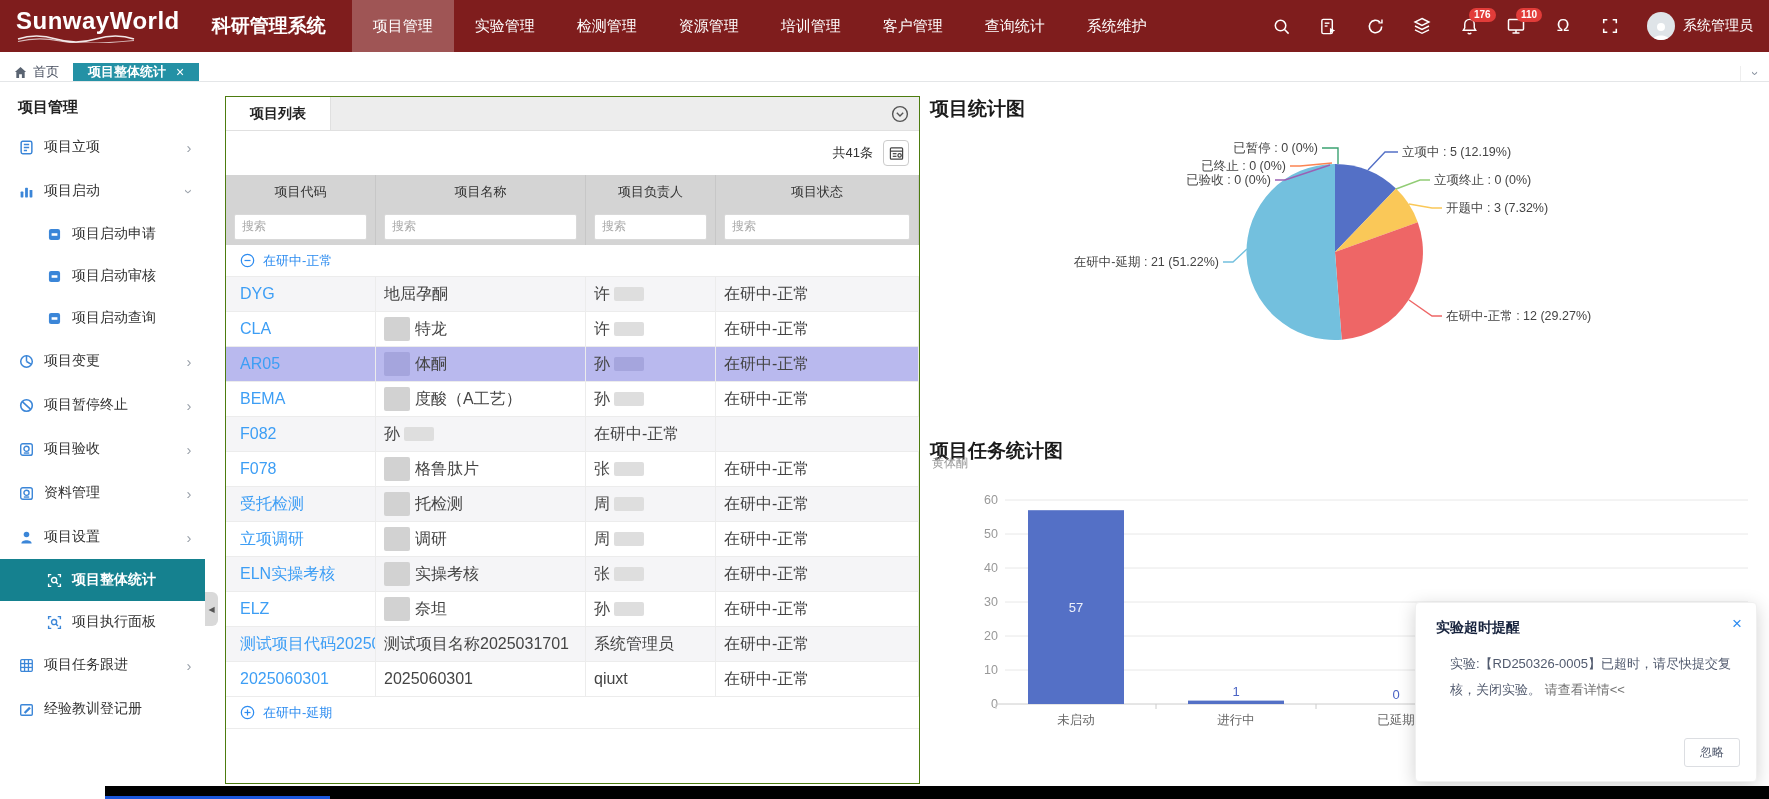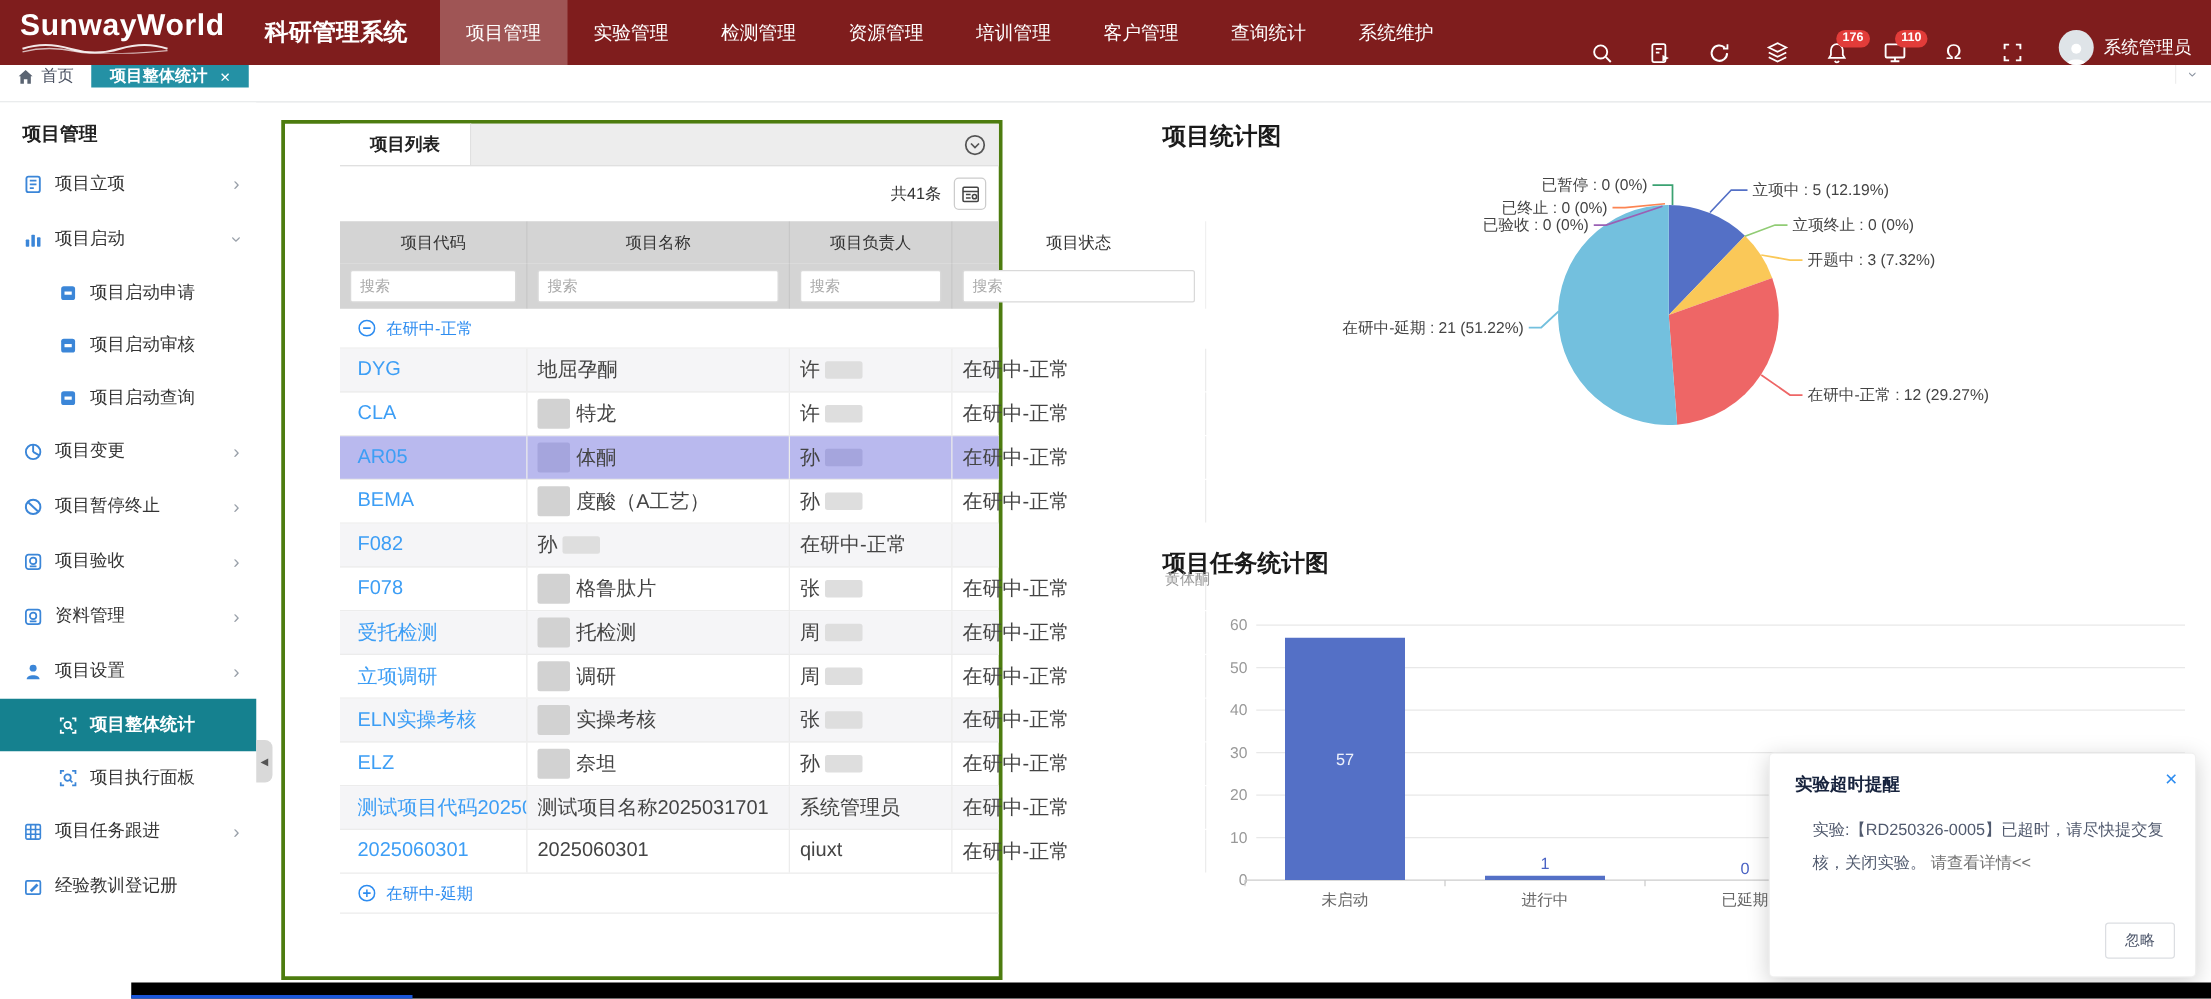--- a/index.html
+++ b/index.html
@@ -11,31 +11,31 @@
   .navbar { position:absolute; left:0; top:0; width:100%; height:52px; background:#7f1d1d;
     display:flex; align-items:stretch; color:#fff; }
   .brand { display:flex; flex-direction:column; justify-content:center; padding:0 14px 0 16px; }
   .brand-text { font-size:24px; font-weight:bold; letter-spacing:.5px; line-height:1; }
   .brand svg { margin-top:2px; }
   .sys-title { font-size:19px; font-weight:bold; display:flex; align-items:center; padding:0 26px 0 18px; }
   .nav-items { display:flex; align-items:stretch; }
   .nav-item { display:flex; align-items:center; padding:0 21px; font-size:15px; cursor:pointer; white-space:nowrap; }
   .nav-item.active { background:rgba(255,255,255,.25); }
   .nav-spacer { flex:1; }
-  .nav-right { display:flex; align-items:flex-end; gap:27px; padding-right:16px; }
+  .nav-right { display:flex; align-items:center; gap:27px; padding-right:16px; }
   .nav-icon { position:relative; width:20px; height:20px; display:flex; align-items:center; justify-content:center; cursor:pointer; }
   .nav-icon svg { display:block; }
   .badge { position:absolute; top:-8px; left:10px; background:#e23c39; color:#fff; font-size:10px;
     line-height:14px; padding:0 5px; border-radius:8px; font-weight:bold; }
   .nav-user { display:flex; align-items:center; gap:8px; font-size:14px; cursor:pointer; }
   .avatar { width:28px; height:28px; border-radius:50%; background:#dfe4e8; display:flex; align-items:flex-end; justify-content:center; overflow:hidden; }
 
   
   .tabbar { position:absolute; left:0; top:52px; width:100%; height:30px; background:#fff;
-    border-bottom:1px solid #e4e6e8; display:flex; align-items:flex-start; }
+    border-bottom:1px solid #e4e6e8; display:flex; align-items:flex-end; }
   .tab-home { display:flex; align-items:center; gap:6px; padding:0 14px; font-size:13px; color:#495060; cursor:pointer; }
   .tab-active { display:flex; align-items:center; gap:10px; padding:0 15px; background:#2491a5; color:#fff; font-size:13px; font-weight:bold; cursor:pointer; }
   .tab-close { font-weight:normal; font-size:14px; cursor:pointer; }
   .tab-right-chevron { margin-left:auto; display:flex; align-items:center; padding:0 12px; color:#8a93a0; font-size:13px; cursor:pointer; border-left:1px solid #eee; }
   .rot90 { display:inline-block; transform:rotate(90deg); }
 
   
   .sidebar { position:absolute; left:0; top:82px; width:205px; height:717px; background:#fff; }
   .side-title { font-size:15px; font-weight:bold; color:#222; padding:16px 0 8px 18px; }
   .side-item { height:44px; display:flex; align-items:center; padding:0 10px 0 18px; font-size:14px; color:#333; cursor:pointer; }
@@ -43,32 +43,32 @@
   .side-item .lbl { flex:1; }
   .side-item .chev { color:#9aa1aa; font-size:15px; width:12px; text-align:center; }
   .side-sub { height:42px; display:flex; align-items:center; padding:0 10px 0 46px; font-size:14px; color:#333; cursor:pointer; }
   .side-sub.active { background:#15818f; color:#fff; font-weight:bold; }
   .side-sub.active .icon { color:#fff; }
   .side-handle { position:absolute; left:205px; top:592px; width:13px; height:34px; background:#d9d9d9;
     border-radius:0 6px 6px 0; display:flex; align-items:center; justify-content:center;
     font-size:8px; color:#555; cursor:pointer; }
 
   
-  .card { position:absolute; left:225px; top:96px; width:577px; height:688px; background:#fff; border:3px solid #4d7c0f;padding-left:44px; }
+  .card { position:absolute; left:225px; top:96px; width:695px; height:688px; background:#fff; border:1px solid #4d7c0f; }
   .card-tabs { height:34px; background:#ededed; border-bottom:1px solid #e0e0e0; display:flex; align-items:stretch; }
   .card-tab { background:#fff; font-size:14px; font-weight:bold; color:#222; padding:0 24px; display:flex; align-items:center; border-right:1px solid #e0e0e0; cursor:pointer; }
   .card-collapse { margin-left:auto; display:flex; align-items:center; padding-right:10px; cursor:pointer; }
   .card-toolbar { height:44px; display:flex; align-items:center; justify-content:flex-end; gap:10px; padding-right:10px;text-align:right; }
   .total-label { font-size:13px; color:#333; }
   .cfg-btn { width:26px; height:26px; border:1px solid #ccc; border-radius:4px; background:#fff; display:flex; align-items:center; justify-content:center; cursor:pointer; }
 
   .tbl-head, .tbl-search { display:grid; grid-template-columns:150px 210px 130px 203px; background:#d4d4d4; }
   .tbl-head > div { height:34px; display:flex; align-items:center; justify-content:center; font-size:13px; color:#333; border-right:1px solid rgba(0,0,0,.06); }
   .tbl-search > div { height:36px; display:flex; align-items:center; padding:0 8px; border-right:1px solid rgba(0,0,0,.06); }
-  .tbl-search input { width:100%; height:26px; border:1px solid #d9d9d9; border-radius:2px; padding:0 7px; font-size:12px; color:#333; outline:none; font-family:Liberation Sans, sans-serif; }
+  .tbl-search input { width:100%; height:26px; border:1px solid #d9d9d9; border-radius:2px; padding:0 7px; font-size:12px; color:#333; outline:none; font-family:Liberation Mono, monospace; }
   .tbl-search input::placeholder { color:#aaa; }
 
   .grp-row { height:32px; display:flex; align-items:center; gap:8px; padding-left:14px;
     font-size:13px; color:#2d8cf0; border-bottom:1px solid #ececec; cursor:pointer; }
   .tbl-row { display:grid; grid-template-columns:150px 210px 130px 203px; height:35px; border-bottom:1px solid #ececec; cursor:pointer; }
   .tbl-row.odd { background:#f5f5f7; }
   .tbl-row.sel { background:#b9b9ee; }
   .tbl-row > div { display:flex; align-items:center; padding:0 8px; font-size:16px; color:#444; border-right:1px solid #ececec; overflow:hidden; white-space:nowrap;text-align:center; }
   .tbl-row .c-code { color:#3d9ef5; padding-left:14px; }
   .redact-name { display:inline-block; width:26px; height:24px; background:#d2d2d2; border-radius:2px; margin-right:5px; flex:none; }

